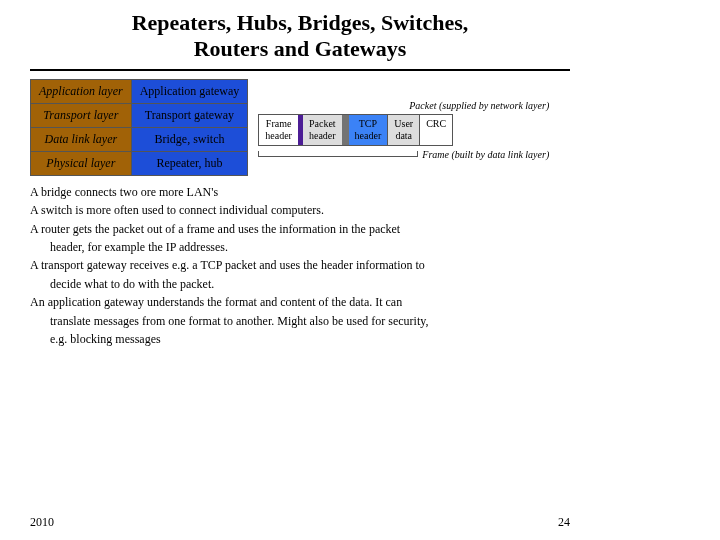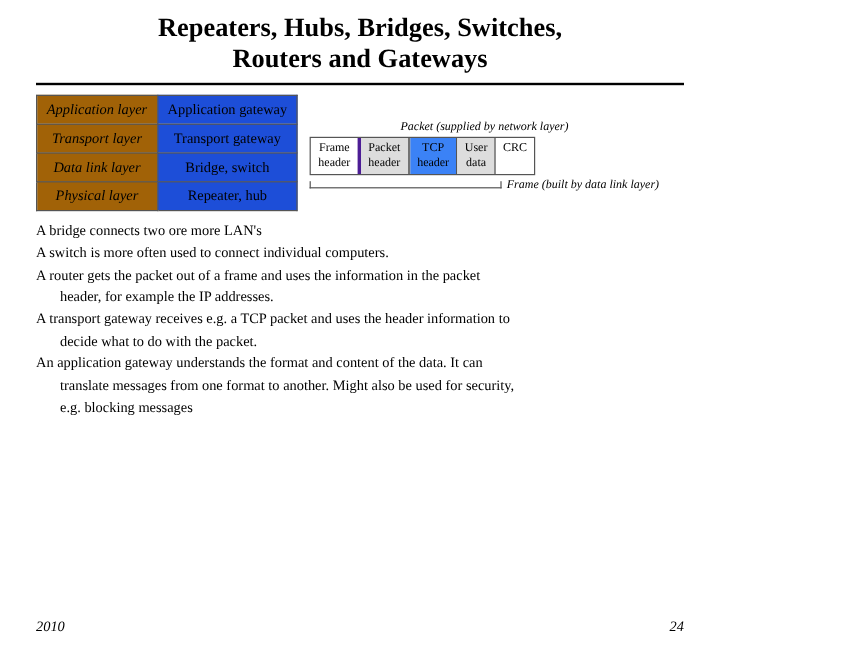--- a/index.html
+++ b/index.html
@@ -65,31 +65,30 @@
       margin-bottom: 1px;
     }
     .body-text .indent {
       padding-left: 20px;
     }
     .footer {
       display: flex;
       justify-content: space-between;
       font-size: 12px;
       margin-top: 4px;
-      font-style: italic;
     }
     .packet-supplied {
       font-size: 10px;
       font-style: italic;
       margin-bottom: 3px;
     }
     .right-content {
       display: flex;
       flex-direction: column;
-      align-items: center;
+      align-items: flex-end;
       justify-content: center;
       padding-top: 5px;
     }
     .fbox {
       border: 1px solid #555;
       padding: 3px 6px;
       font-size: 10px;
       text-align: center;
       line-height: 1.2;
     }
@@ -128,22 +127,22 @@
             <td class="device-name">Repeater, hub</td>
           </tr>
         </tbody>
     </table>
 
     <div class="right-content">
       <div class="packet-supplied">Packet (supplied by network layer)</div>
 
       <div style="display:inline-flex; flex-direction:column; align-items:flex-start;">
         <div style="display:flex; align-items:stretch; border: 1px solid #555;">
-          <div class="fbox" style="border:none; border-right:3px solid #4c1d95;">Frame<br>header</div>
-          <div class="fbox" style="border:none; border-right:2px solid #737373; background:#ddd;">Packet<br>header</div>
+          <div class="fbox" style="border:none; border-right:5px solid #4c1d95;">Frame<br>header</div>
+          <div class="fbox" style="border:none; border-right:7px solid #737373; background:#ddd;">Packet<br>header</div>
           <div class="fbox" style="border:none; border-right:1px solid #555; background:#3b82f6;">TCP<br>header</div>
           <div class="fbox" style="border:none; border-right:1px solid #555; background:#ddd;">User<br>data</div>
           <div class="fbox" style="border:none;">CRC</div>
         </div>
 
         <div style="display:flex; align-items:center; margin-top:3px; font-size:10px; font-style:italic;">
           <span style="border-left:1px solid #555; border-bottom:1px solid #555; border-right:1px solid #555; display:inline-block; height:6px; width:160px; margin-right:4px;"></span>
           <span>Frame (built by data link layer)</span>
         </div>
       </div>

